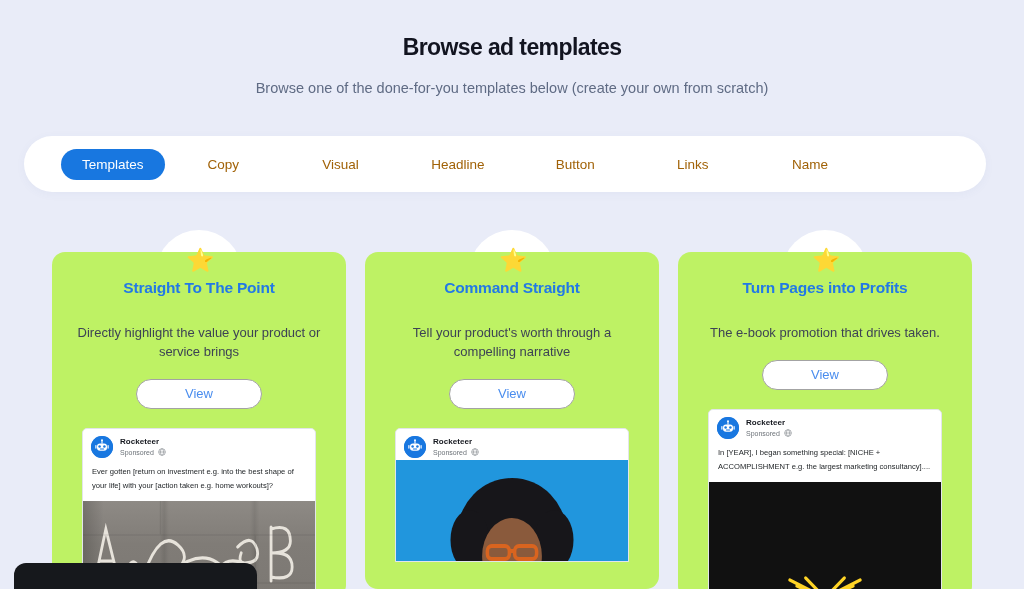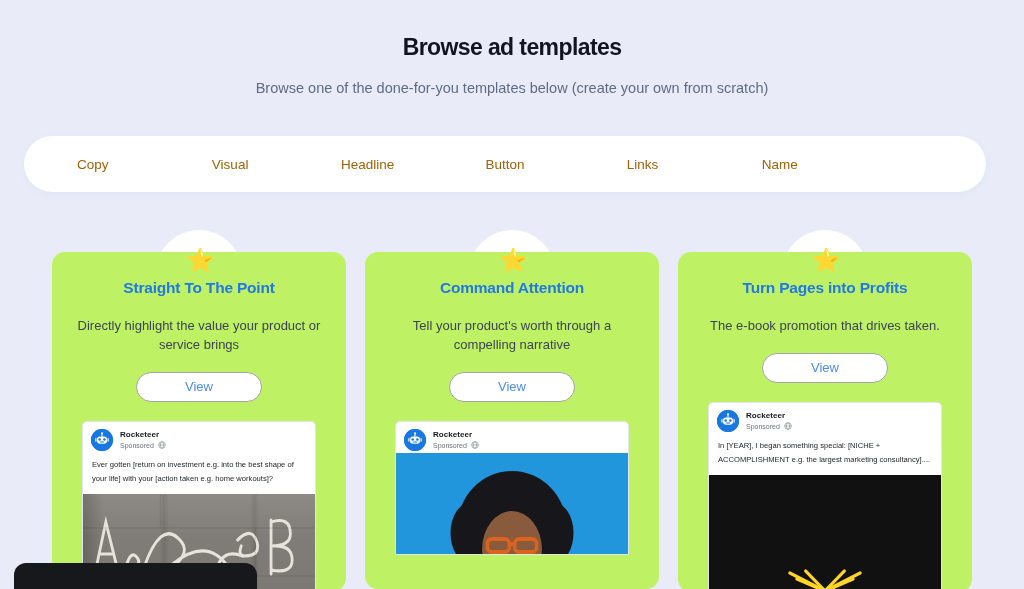--- a/index.html
+++ b/index.html
@@ -136,21 +136,21 @@
   .card-title {
     text-align: center;
     font-size: 15.5px;
     font-weight: 700;
     color: #2279e6;
     letter-spacing: -0.2px;
     line-height: 20px;
   }
 
   .card-desc {
-    margin-top: 18px;
+    margin-top: 25px;
     text-align: center;
     font-size: 13px;
     line-height: 19px;
     color: #3d4354;
     padding: 0 6px;
   }
 
   .view-btn {
     display: block;
     margin: 18px auto 0;
@@ -263,20 +263,21 @@
 </style>
 </head>
 <body>
 
 <div class="page-header">
   <h1 class="page-title">Browse ad templates</h1>
   <p class="page-subtitle">Browse one of the done-for-you templates below (create your own from scratch)</p>
 </div>
 
 <div class="tabbar-wrap">
+  <div class="tab is-active">Templates</div>
   <div class="tab">Copy</div>
   <div class="tab">Visual</div>
   <div class="tab">Headline</div>
   <div class="tab">Button</div>
   <div class="tab">Links</div>
   <div class="tab">Name</div>
   <div class="tab-spacer"></div>
 </div>
 
 <div class="cards-row">
@@ -335,21 +336,21 @@
           </svg>
         </div>
       </div>
     </div>
   </div>
 
   <div class="card-outer">
     <div class="card-bump"></div>
     <div class="card-star">⭐</div>
     <div class="card">
-      <div class="card-title">Command Attention</div>
+      <div class="card-title">Command Straight</div>
       <div class="card-desc">Tell your product's worth through a compelling narrative</div>
       <button class="view-btn">View</button>
 
       <div class="ad-preview">
         <div class="ad-head">
           <div class="ad-avatar">
             <svg viewBox="0 0 22 22" aria-hidden="true">
               <circle cx="11" cy="11" r="11" fill="#1877e0"></circle>
               <rect x="6" y="7.6" width="10" height="7.2" rx="3" fill="#ffffff"></rect>
               <rect x="10.45" y="4.6" width="1.1" height="3" fill="#ffffff"></rect>

